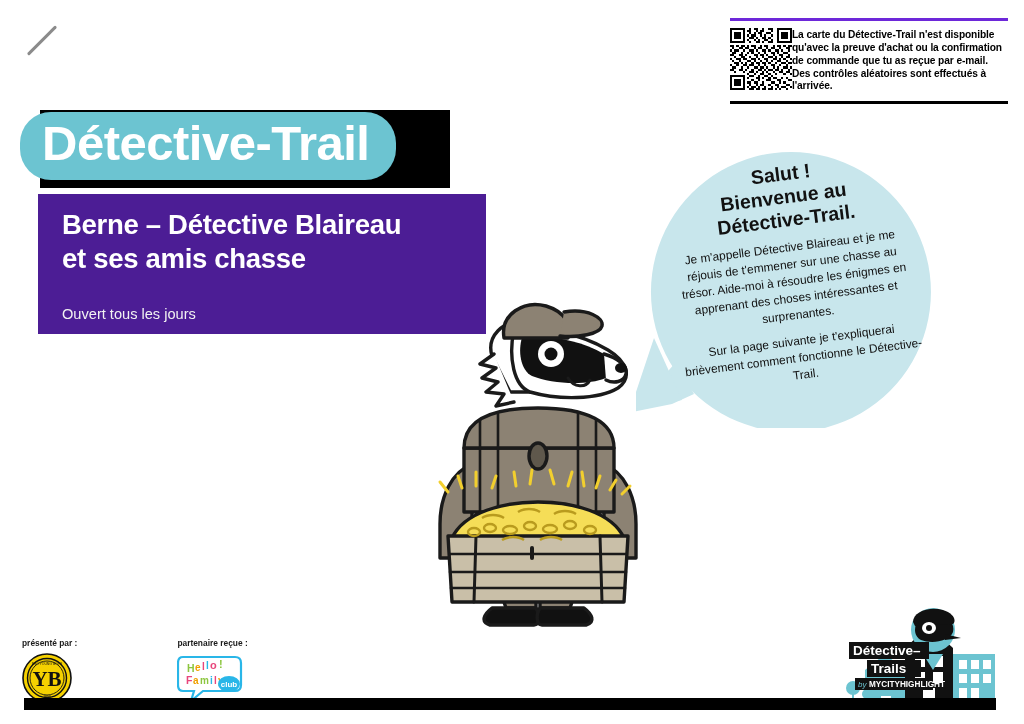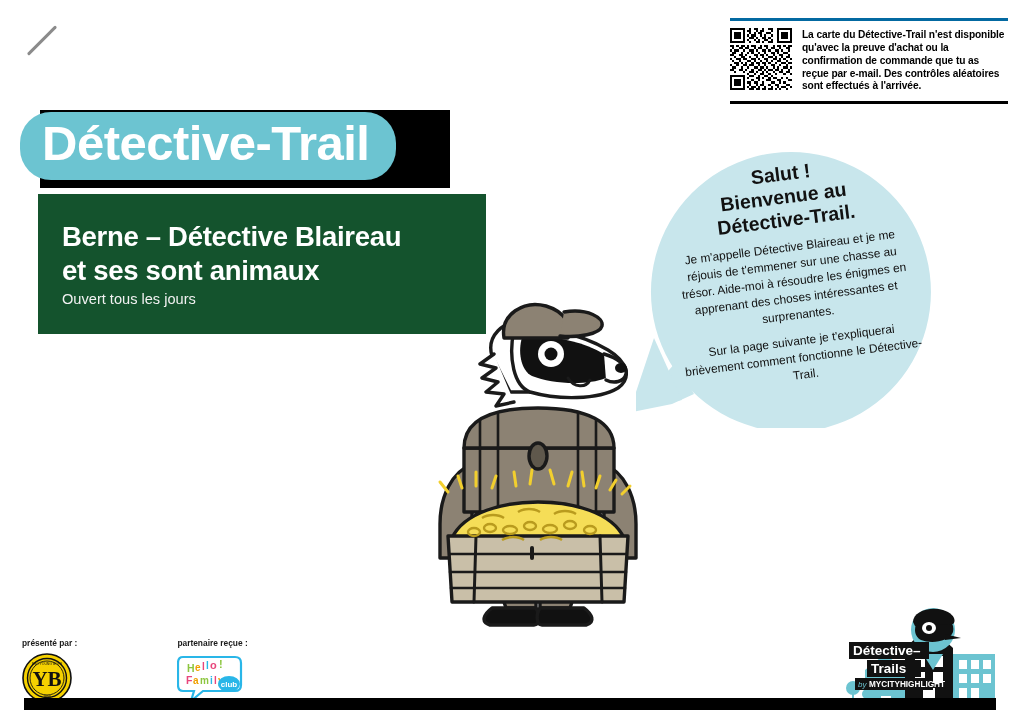--- a/index.html
+++ b/index.html
@@ -36,26 +36,25 @@
     transform: rotate(-45deg);
     border-radius: 2px;
   }
 
   
   #qr-notice {
     position: absolute;
     left: 730px;
     top: 18px;
     width: 278px;
-    border-top: 3px solid #0369a1;
+    border-top: 3px solid #6d28d9;
     border-bottom: 3px solid #000;
     padding: 7px 0 8px 0;
     display: flex;
     align-items: flex-start;
-    gap: 10px;
   }
   #qr-code {
     width: 62px;
     height: 62px;
     flex: 0 0 62px;
     display: block;
   }
   #qr-text {
     font-size: 10.2px;
     line-height: 1.26;
@@ -90,33 +89,33 @@
     line-height: 1.06;
     white-space: nowrap;
   }
 
   #subtitle-box {
     position: absolute;
     left: 38px;
     top: 194px;
     width: 448px;
     height: 140px;
-    background: #14532d;
-    padding: 26px 24px 0 24px;
+    background: #4c1d95;
+    padding: 14px 24px 0 24px;
     box-sizing: border-box;
   }
   #subtitle-box .head {
     font-size: 27.5px;
     font-weight: bold;
     color: #ffffff;
     line-height: 1.22;
     letter-spacing: -0.3px;
   }
   #subtitle-box .sub {
-    margin-top: 4px;
+    margin-top: 31px;
     font-size: 14.6px;
     color: #f2f2f2;
     font-weight: normal;
   }
 
   
   #bubble-wrap {
     position: absolute;
     left: 636px;
     top: 148px;
@@ -413,21 +412,21 @@
     <div id="qr-text">La carte du Détective-Trail n'est disponible qu'avec la preuve d'achat ou la confirmation de commande que tu as reçue par e-mail. Des contrôles aléatoires sont effectués à l'arrivée.</div>
   </div>
 
   <div id="title-shadow"></div>
   <div id="title-banner">
     <div class="txt">Détective-Trail</div>
   </div>
 
   <div id="subtitle-box">
     <div class="head">Berne – Détective Blaireau</div>
-    <div class="head">et ses sont animaux</div>
+    <div class="head">et ses amis chasse</div>
     <div class="sub">Ouvert tous les jours</div>
   </div>
 
   <div id="bubble-wrap">
     <svg id="bubble-svg" width="310" height="280" viewBox="0 0 310 280">
       <path d="M155,4 A140,140 0 1,1 154.9,4 Z" fill="#c8e6ec"></path>
       <path d="M40,214 L-4,264 L36,256 L58,246 Z" fill="#c8e6ec"></path>
       <path d="M18,190 L-6,262 L46,252 Z" fill="#c8e6ec"></path>
     </svg>
     <div id="bubble-text">

